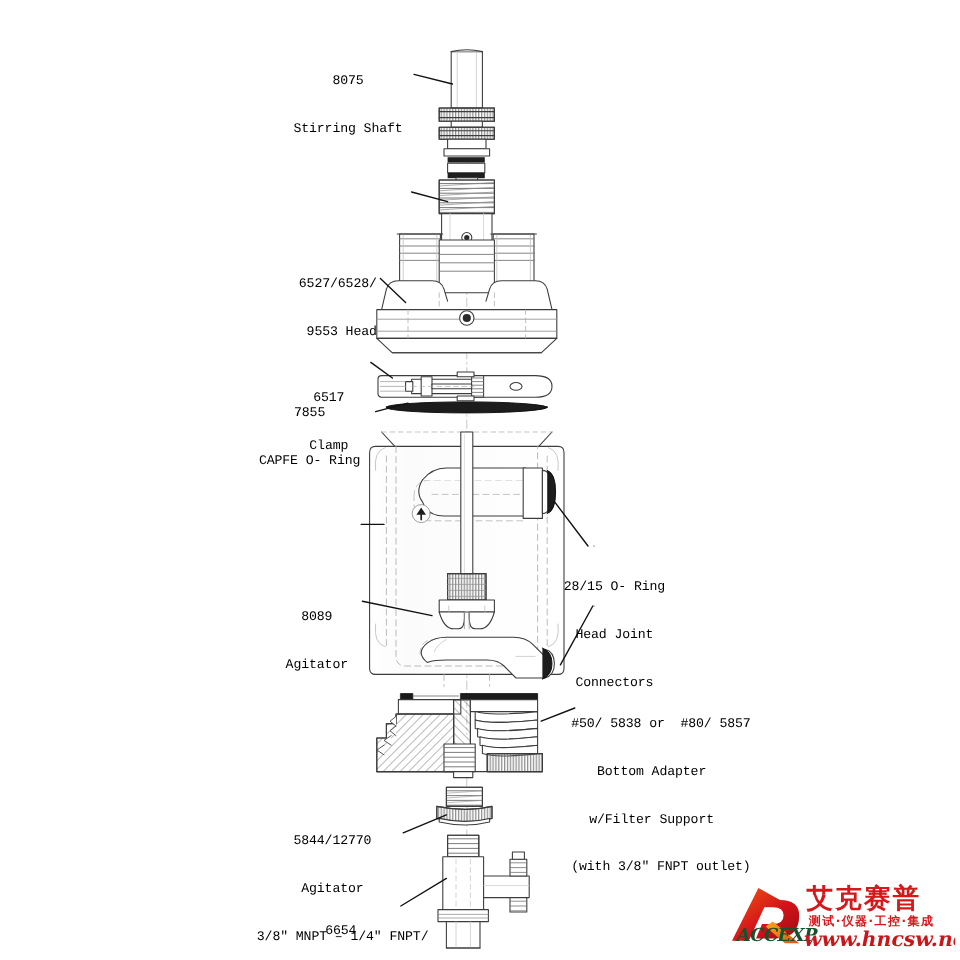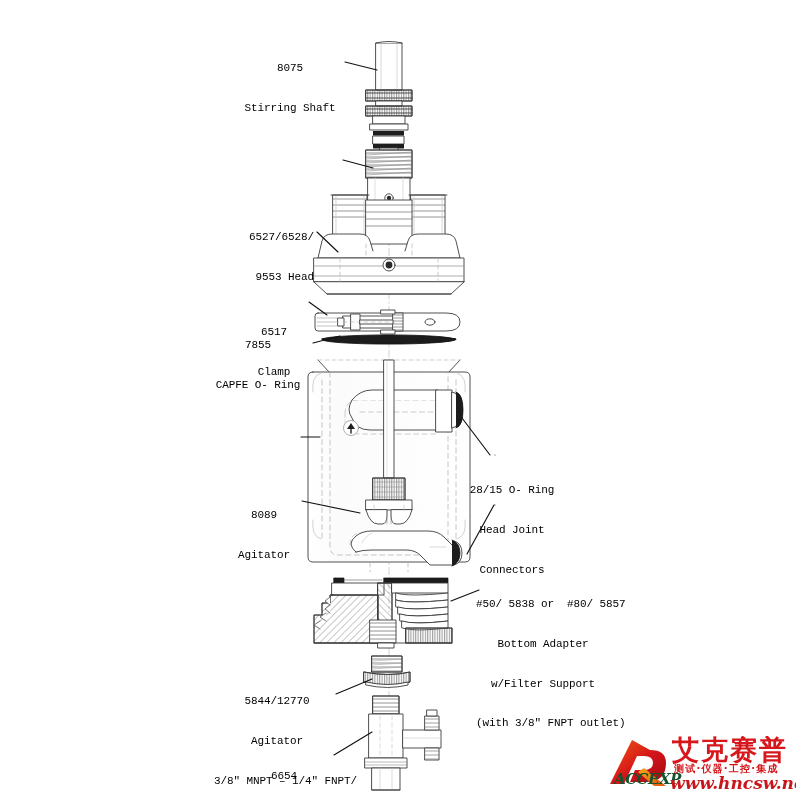--- a/index.html
+++ b/index.html
@@ -45,21 +45,21 @@
     top: 736px;
     width: 192px;
     height: 58px;
     overflow: hidden;
   }
   #wm-cn {
     position: absolute;
     left: 68px;
     top: 0px;
     font-family: "DejaVu Sans", sans-serif;
-    font-size: 27px;
+    font-size: 22px;
     font-weight: bold;
     letter-spacing: 2px;
     color: #d6171b;
     line-height: 27px;
     white-space: pre;
   }
   #wm-sub {
     position: absolute;
     left: 70px;
     top: 27px;

